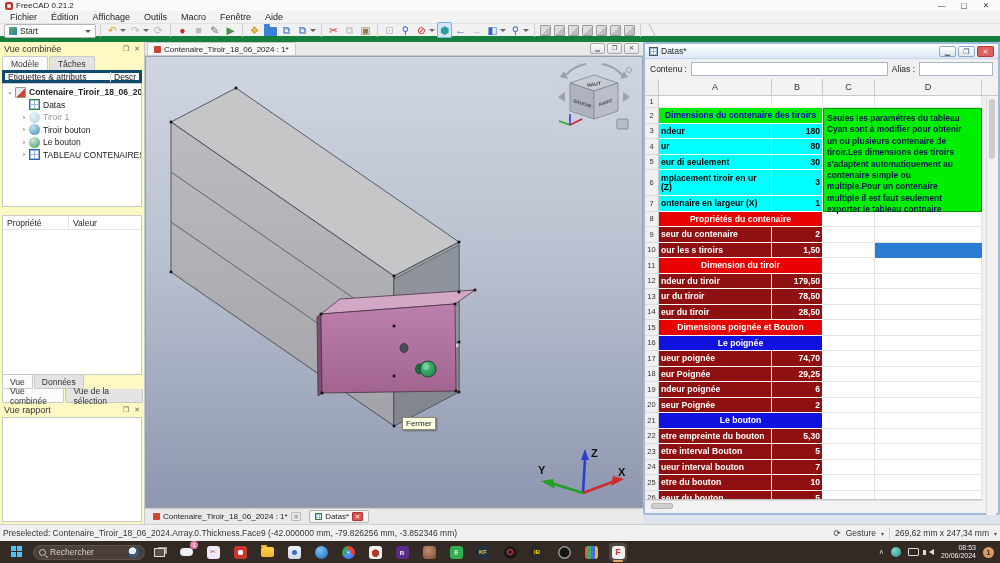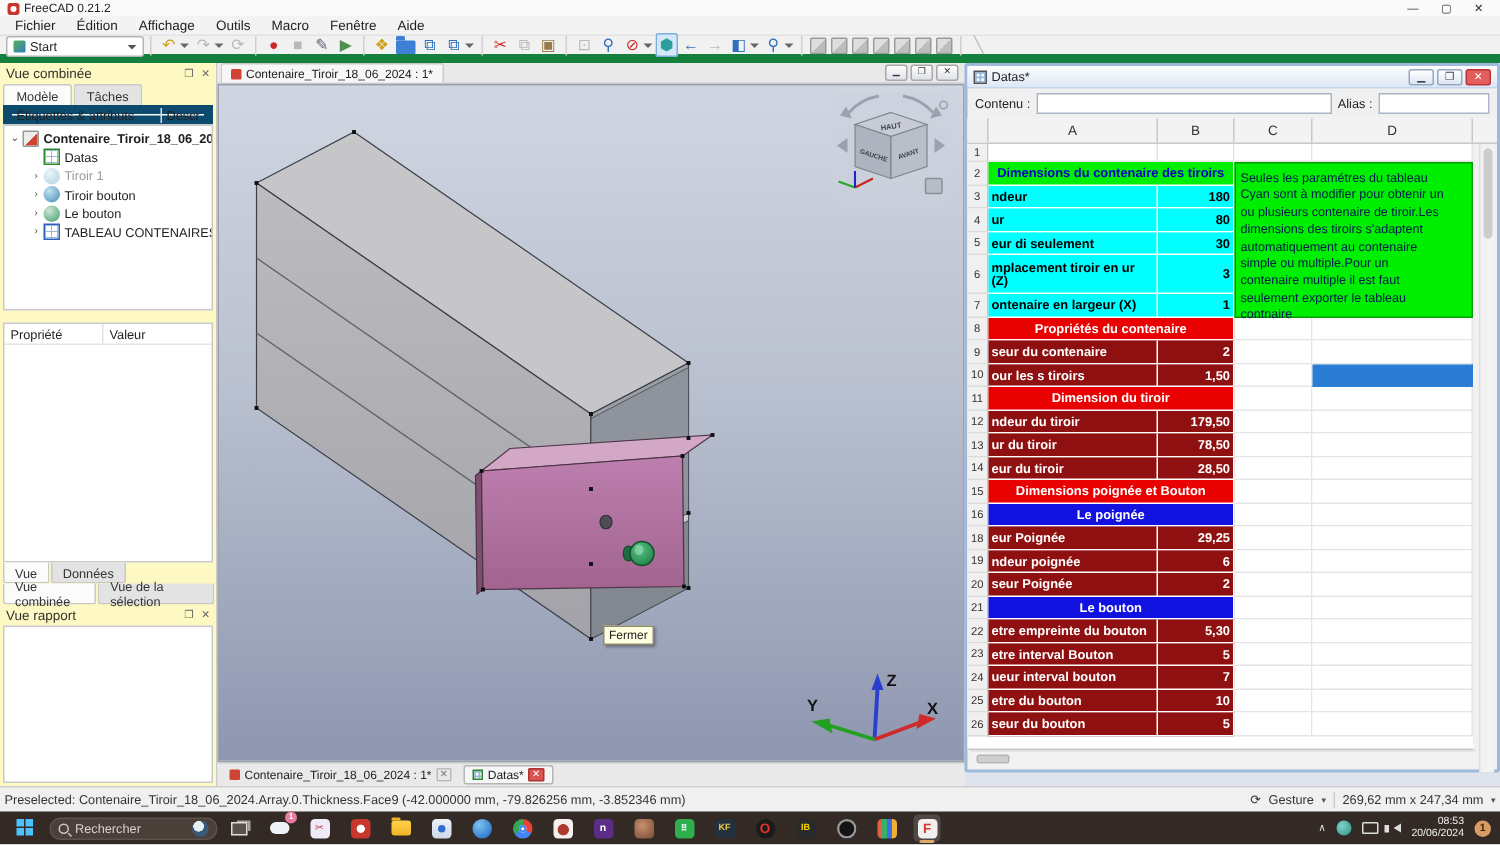--- a/index.html
+++ b/index.html
@@ -32,21 +32,21 @@
 .i-cube{width:11px;height:11px;border:1px solid #9a9a9a;border-radius:1px;background:linear-gradient(135deg,#dedede 50%,#bdbdbd 50%)}
 
 
 .main{position:absolute;top:42px;left:0;width:1000px;height:482px;background:#dfe4ec}
 .leftcol{position:absolute;left:0;top:0;width:145px;height:482px;background:#fef9c3;border-right:1px solid #c9c9c9}
 .phdr{height:14px;display:flex;align-items:center;padding:0 4px;font-size:9px;color:#333}
 .pbtns{margin-left:auto;display:flex;gap:5px;font-size:7px;color:#666}
 .ptabs{display:flex;height:14px;font-size:8.5px;padding-left:2px}
 .ptab{padding:0 8px;display:flex;align-items:center;background:#e3e3e3;border:1px solid #c9c9c9;border-bottom:none;color:#333;border-radius:2px 2px 0 0;margin-right:1px}
 .ptab.active{background:#fbfbfb}
-.tree-hdr{position:absolute;left:2px;right:2px;top:28px;height:13px;display:flex;align-items:center;font-size:8.5px;color:#222;background:#fafafa;border:6px solid #0c4a6e;padding:0 3px}
+.tree-hdr{position:absolute;left:2px;right:2px;top:28px;height:13px;display:flex;align-items:center;font-size:8.5px;color:#222;background:#fafafa;border:3px solid #0c4a6e;padding:0 3px}
 .th-desc{margin-left:auto;border-left:1px solid #ddd;padding-left:3px;width:26px;overflow:hidden;white-space:nowrap}
 .treebox{position:absolute;left:2px;right:2px;top:41px;height:124px;background:#fff;border:1px solid #c9c9c9;overflow:hidden;padding-top:2px}
 .titem{display:flex;align-items:center;height:12.5px;font-size:8.5px;padding-left:3px;white-space:nowrap}
 .titem.ind1{padding-left:17px}
 .tarrow{width:8px;font-size:7px;color:#555;text-align:center;flex:none}
 .ticon{width:11px;height:11px;margin:0 3px 0 1px;flex:none}
 .doc-icon{background:linear-gradient(135deg,#ececec 55%,#cf4433 55%);border:1px solid #999;border-radius:1px}
 .sheet-icon{background:#fff;border:1px solid #2a8a2a;background-image:linear-gradient(#9ab8d8 1px,transparent 1px),linear-gradient(90deg,#9ab8d8 1px,transparent 1px);background-size:4px 4px}
 .table-icon{background:#fff;border:1px solid #2a60c0;background-image:linear-gradient(#9ab8d8 1px,transparent 1px),linear-gradient(90deg,#9ab8d8 1px,transparent 1px);background-size:4px 4px}
 .part-icon{border-radius:50%;background:radial-gradient(circle at 35% 30%,#bfe3f0,#4a89b8)}
@@ -108,21 +108,21 @@
 .rn{width:14px;flex:none;background:#f0f0f0;border-right:1px solid #c8c8c8;border-bottom:1px solid #dcdcdc;font-size:7.5px;color:#333;display:flex;align-items:center;justify-content:center}
 .cA,.cB,.cC,.cD{background:#fff;border-right:1px solid #e4e4e4;border-bottom:1px solid #e4e4e4;font-size:8.6px;padding:0 2px;display:flex;align-items:center;overflow:hidden;line-height:8.5px}
 .cA{width:113px;flex:none}.cB{width:51px;flex:none;justify-content:flex-end}
 .cC{width:52px;flex:none}.cD{width:107px;flex:none}
 .cyan .cA,.cyan .cB{background:var(--cyan);font-weight:bold;color:#000;border-color:#fff}
 .dred .cA,.dred .cB{background:var(--darkred);font-weight:bold;color:#fff;border-color:#fff}
 .hgreen .cA{width:164px;background:var(--green);color:#0000c8;font-weight:bold;justify-content:center;text-align:center;border-color:#fff}
 .hred .cA{width:164px;background:var(--red);color:#fff;font-weight:bold;justify-content:center;border-color:#fff}
 .hblue .cA{width:164px;background:var(--blue);color:#fff;font-weight:bold;justify-content:center;border-color:#fff}
 .cD.sel{background:var(--sel);border-color:var(--sel)}
-.sheet-note{position:absolute;left:178px;top:12px;width:159px;height:103.5px;background:var(--green);border:1px solid #00a000;font-size:8.4px;font-weight:normal;color:#001a4d;line-height:11.4px;padding:4px 18px 2px 3px}
+.sheet-note{position:absolute;left:178px;top:12px;width:159px;height:103.5px;background:var(--green);border:1px solid #00a000;font-size:8.4px;font-weight:bold;color:#001a4d;line-height:11.4px;padding:4px 18px 2px 3px}
 .sheet-vscroll{position:absolute;right:2px;top:52px;width:10px;height:419px;background:#f2f2f2;border-left:1px solid #ddd}
 .sheet-vscroll .vthumb{width:6px;height:60px;margin:3px auto;background:#ccc;border-radius:3px}
 .sheet-hscroll{position:absolute;left:2px;right:14px;bottom:2px;height:11px;background:#f2f2f2;border-top:1px solid #ddd}
 .hthumb{width:22px;height:6px;margin:2px 0 0 4px;background:#cfcfcf;border:1px solid #b5b5b5;border-radius:2px}
 
 
 .statusbar{position:absolute;left:0;top:524px;width:1000px;height:17px;background:#f0f0f0;border-top:1px solid #cfcfcf;display:flex;align-items:center;font-size:8.5px;color:#333;padding:0 3px}
 .sb-left{white-space:nowrap;overflow:hidden;text-overflow:ellipsis;max-width:690px}
 .sb-right{margin-left:auto;display:flex;align-items:center;gap:5px;white-space:nowrap}
 .sb-sep{width:1px;height:11px;background:#ccc}
@@ -693,20 +693,27 @@
           </div>
 
           <div class="srow hblue">
             <div class="rn">16</div>
             <div class="cA">Le poignée</div>
 
             <div class="cC"></div>
             <div class="cD"></div>
           </div>
 
+          <div class="srow dred">
+            <div class="rn">17</div>
+            <div class="cA">ueur poignée</div>
+            <div class="cB">74,70</div>
+            <div class="cC"></div>
+            <div class="cD"></div>
+          </div>
 
           <div class="srow dred">
             <div class="rn">18</div>
             <div class="cA">eur Poignée</div>
             <div class="cB">29,25</div>
             <div class="cC"></div>
             <div class="cD"></div>
           </div>
 
           <div class="srow dred">

